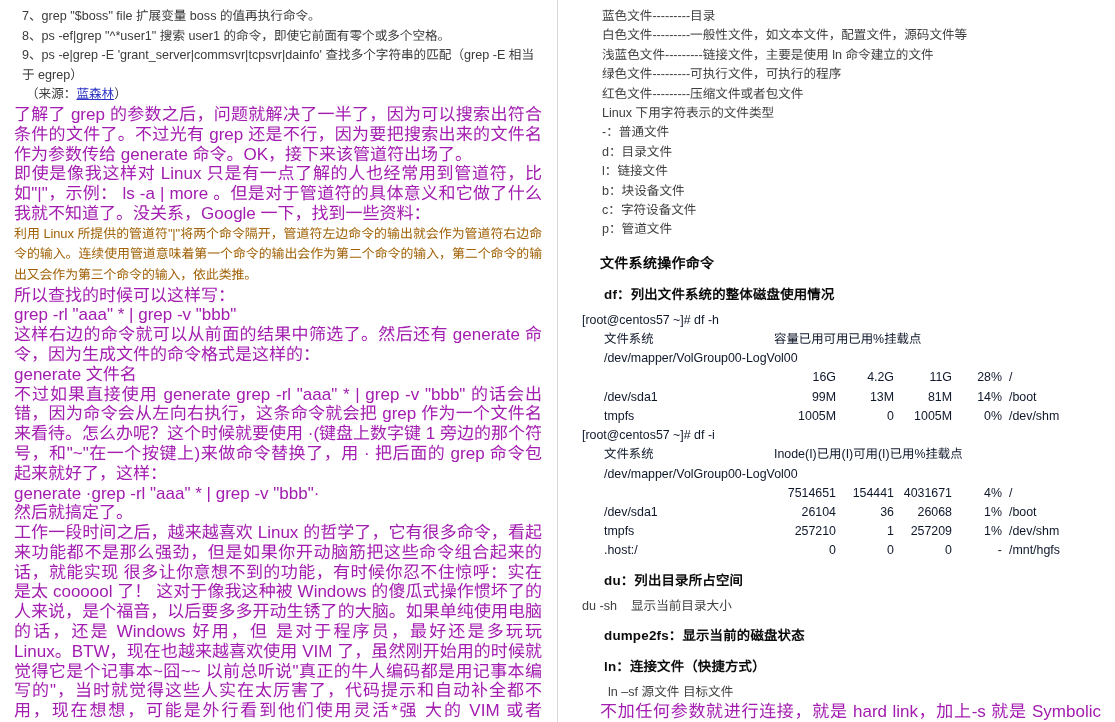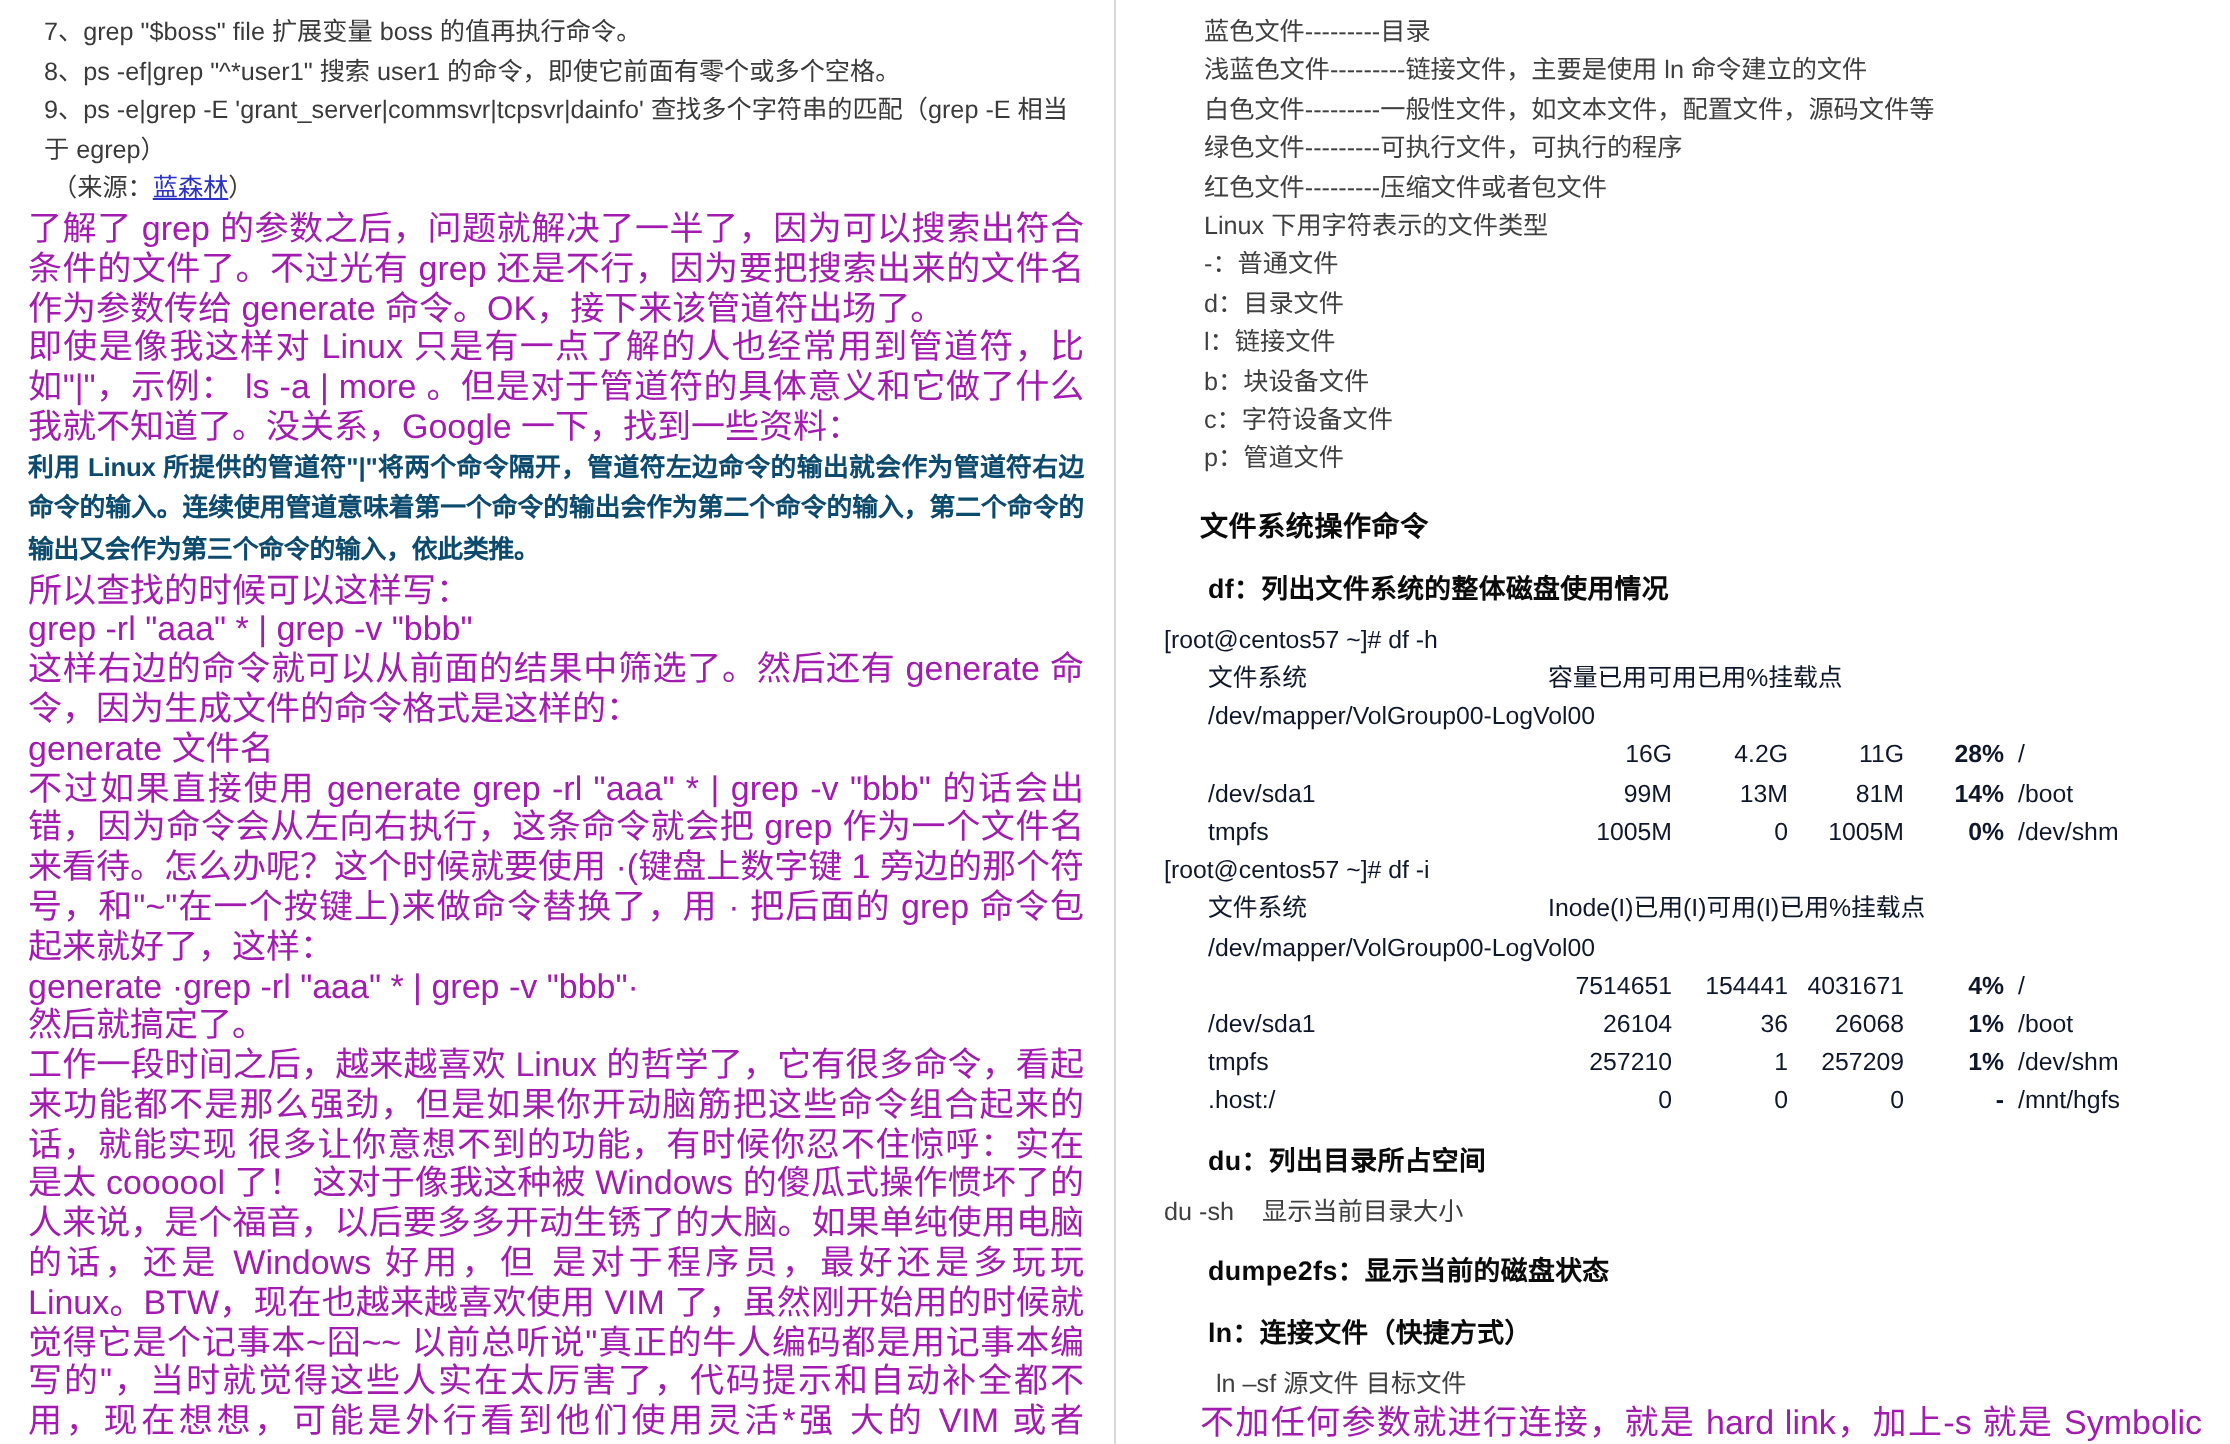--- a/index.html
+++ b/index.html
@@ -73,22 +73,22 @@
     line-height: 19.8px;
     color: #a21caf;
     text-align: justify;
     text-justify: inter-ideograph;
     margin: 0;
     white-space: normal;
   }
   .para-bold {
     font-size: 12.9px;
     line-height: 20.6px;
-    color: #0c4a6e;
-    font-weight: bold;
+    color: #a16207;
+    font-weight: normal;
     text-align: justify;
     margin: 0;
     letter-spacing: -0.1px;
   }
   .plain-line {
     font-size: 12.6px;
     line-height: 19.4px;
     color: #3f3f3f;
     white-space: pre-wrap;
   }
@@ -124,21 +124,21 @@
   }
   .term-row {
     display: flex;
     padding-left: 22px;
     white-space: pre;
   }
   .term-row .c-fs    { width: 170px; flex: 0 0 170px; }
   .term-row .c-a     { width: 62px;  flex: 0 0 62px; text-align: right; }
   .term-row .c-b     { width: 58px;  flex: 0 0 58px; text-align: right; }
   .term-row .c-c     { width: 58px;  flex: 0 0 58px; text-align: right; }
-  .term-row .c-d     { width: 50px;  flex: 0 0 50px; text-align: right; font-weight: bold; }
+  .term-row .c-d     { width: 50px;  flex: 0 0 50px; text-align: right; }
   .term-row .c-e     { padding-left: 7px; }
   .term-head {
     display: flex;
     padding-left: 22px;
     white-space: pre;
   }
   .term-head .c-fs { width: 170px; flex: 0 0 170px; }
   .term-full { padding-left: 22px; white-space: pre; }
 
   .du-row {
@@ -178,22 +178,22 @@
     <p class="para">查找包含 logField 又包含 open 的文件：</p>
     <p class="para">用 grep "logFileId" *.tbc|grep "open"</p>
 
   </div>
 
   <div class="divider"></div>
 
   <div class="column col-right">
 
     <div class="plain-line indent1">蓝色文件---------目录</div>
+    <div class="plain-line indent1">白色文件---------一般性文件，如文本文件，配置文件，源码文件等</div>
     <div class="plain-line indent1">浅蓝色文件---------链接文件，主要是使用 ln 命令建立的文件</div>
-    <div class="plain-line indent1">白色文件---------一般性文件，如文本文件，配置文件，源码文件等</div>
     <div class="plain-line indent1">绿色文件---------可执行文件，可执行的程序</div>
     <div class="plain-line indent1">红色文件---------压缩文件或者包文件</div>
 
     <div class="plain-line indent1">Linux 下用字符表示的文件类型</div>
 
     <div class="plain-line indent1">-：普通文件</div>
     <div class="plain-line indent1">d：目录文件</div>
     <div class="plain-line indent1">l：链接文件</div>
     <div class="plain-line indent1">b：块设备文件</div>
     <div class="plain-line indent1">c：字符设备文件</div>

